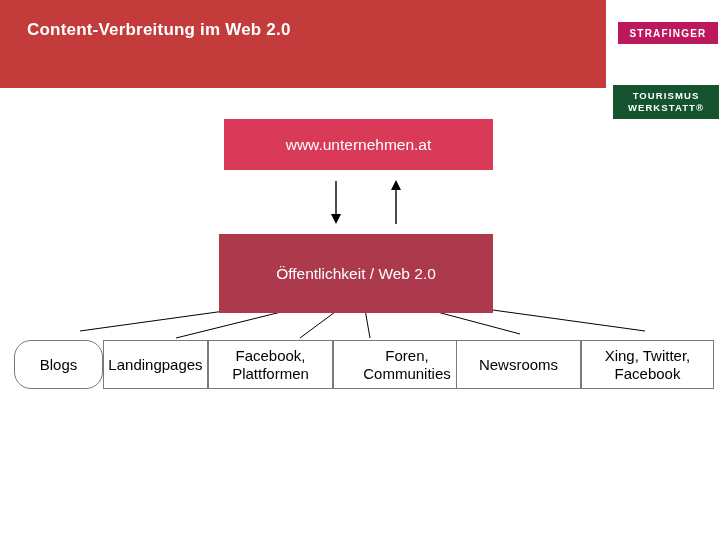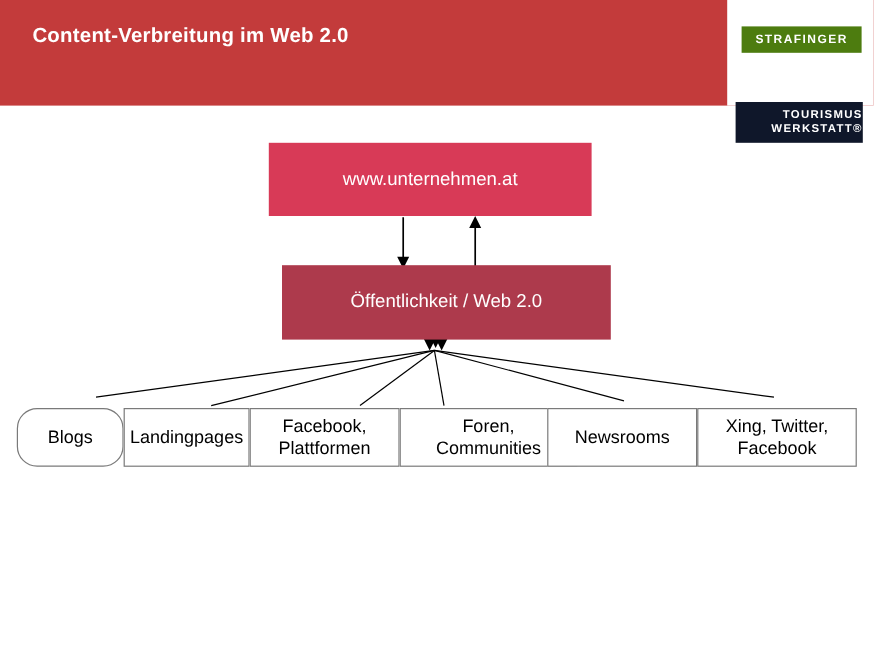--- a/index.html
+++ b/index.html
@@ -43,45 +43,45 @@
     width: 122px;
     height: 88px;
     background: #ffffff;
   }
   #logo-strafinger {
     position: absolute;
     left: 618px;
     top: 22px;
     width: 100px;
     height: 22px;
-    background: #4d7c0f;
+    background: #be185d;
     color: #ffffff;
     font-size: 10px;
     font-weight: bold;
     letter-spacing: 1.2px;
     display: flex;
     align-items: center;
     justify-content: center;
   }
   #logo-tourismus {
     position: absolute;
     left: 613px;
     top: 85px;
     width: 106px;
     height: 34px;
-    background: #0f172a;
+    background: #14532d;
     color: #ffffff;
     font-size: 9.5px;
     font-weight: bold;
     letter-spacing: 1.1px;
     line-height: 12px;
     text-align: center;
     display: flex;
     flex-direction: column;
-    align-items: flex-end;
+    align-items: center;
     justify-content: center;
   }
 
   
   #diagram {
     position: absolute;
     left: 0;
     top: 88px;
     width: 728px;
     height: 458px;
@@ -150,25 +150,25 @@
     <line x1="362" y1="204" x2="300" y2="250" stroke="#000000" stroke-width="1"></line>
     <line x1="362" y1="204" x2="370" y2="250" stroke="#000000" stroke-width="1"></line>
     <line x1="362" y1="204" x2="520" y2="246" stroke="#000000" stroke-width="1"></line>
     <line x1="362" y1="204" x2="645" y2="243" stroke="#000000" stroke-width="1"></line>
 
     <polygon points="358,204 353,194 363,194" fill="#000000"></polygon>
     <polygon points="368,204 363,194 373,194" fill="#000000"></polygon>
     <polygon points="363,202 358,192 368,192" fill="#000000"></polygon>
   </svg>
 
-  <div class="node node-top" style="left:224px; top:31px; width:269px; height:61px;">
+  <div class="node node-top" style="left:224px; top:31px; width:269px; height:51px;">
     <span>www.unternehmen.at</span>
   </div>
 
-  <div class="node node-mid" style="left:219px; top:133px; width:274px; height:62px;margin-left:16px;">
+  <div class="node node-mid" style="left:219px; top:146px; width:274px; height:79px;">
     <span>Öffentlichkeit / Web 2.0</span>
   </div>
 
   <div class="node leaf" style="left:14px; top:252px; width:89px; height:49px;border-radius:17px;">
     <span>Blogs</span>
   </div>
 
   <div class="node leaf" style="left:103px; top:252px; width:105px; height:49px;">
     <span>Landingpages</span>
   </div>

